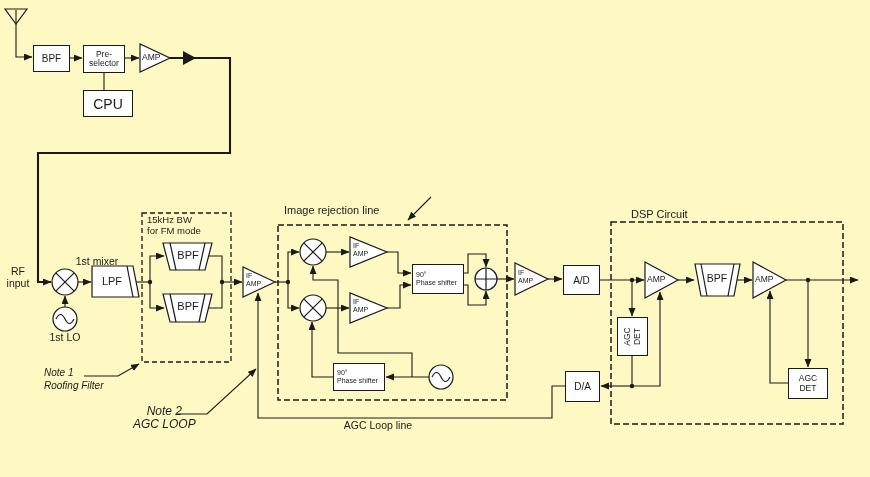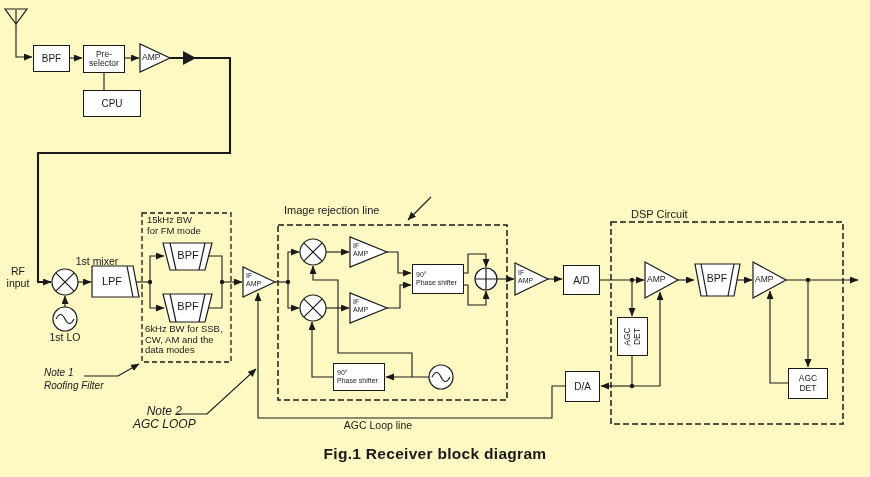--- a/index.html
+++ b/index.html
@@ -153,21 +153,21 @@
           <circle cx="632" cy="280" r="2.2"></circle>
         <circle cx="808" cy="280" r="2.2"></circle>
           <circle cx="632" cy="386" r="2.2"></circle>
       </g>
     </g>
   </svg>
 
   <div class="box" style="left:33px;top:45px;width:37px;height:27px;font-size:10px;">BPF</div>
   <div class="box ml" style="left:83px;top:45px;width:42px;height:28px;font-size:8.5px;line-height:9.5px;text-align:center;">Pre-
 selector</div>
-  <div class="box" style="left:83px;top:90px;width:58px;height:27px;font-size:10px;">CPU</div>
+  <div class="box" style="left:83px;top:90px;width:50px;height:27px;font-size:14px;">CPU</div>
   <div class="box ml ps" style="left:412px;top:264px;width:52px;height:30px;">90°
 Phase shifter</div>
   <div class="box ml ps" style="left:333px;top:363px;width:52px;height:28px;">90°
 Phase shifter</div>
   <div class="box" style="left:563px;top:265px;width:37px;height:30px;font-size:10px;">A/D</div>
   <div class="box" style="left:565px;top:371px;width:35px;height:31px;font-size:10px;">D/A</div>
   <div class="box" style="left:617px;top:317px;width:31px;height:39px;"></div>
   <div class="lbl ml rot ctr" style="left:613px;top:321px;width:39px;height:31px;font-size:8.5px;line-height:9.5px;">AGC
 DET</div>
   <div class="box ml" style="left:788px;top:368px;width:40px;height:31px;font-size:8.5px;line-height:9.5px;">AGC
@@ -175,37 +175,33 @@
 
   <div class="lbl ml ctr" style="left:0px;top:265px;width:36px;font-size:10.5px;line-height:12px;">RF
 input</div>
   <div class="lbl ctr" style="left:38px;top:255px;width:54px;font-size:10.5px;padding-left:32px;">1st mixer</div>
   <div class="lbl ctr" style="left:43px;top:331px;width:44px;font-size:10.5px;">1st LO</div>
   <div class="lbl ctr" style="left:95px;top:275px;width:34px;font-size:11px;">LPF</div>
   <div class="lbl ml" style="left:147px;top:214px;font-size:9.5px;line-height:11px;">15kHz BW
 for FM mode</div>
   <div class="lbl ctr" style="left:169px;top:249px;width:38px;font-size:11px;">BPF</div>
   <div class="lbl ctr" style="left:169px;top:300px;width:38px;font-size:11px;">BPF</div>
-  <div class="lbl ml" style="left:145px;top:324px;font-size:9.5px;line-height:10.5px;">6kHz BW for SSB,
-CW, AM and the
-data modes</div>
   <div class="lbl ml it" style="left:44px;top:367px;font-size:10px;line-height:12.5px;">Note 1
 Roofing Filter</div>
   <div class="lbl ml" style="left:246px;top:272px;font-size:7px;line-height:8px;">IF
 AMP</div>
   <div class="lbl" style="left:284px;top:204px;font-size:11px;">Image rejection line</div>
   <div class="lbl ml" style="left:353px;top:242px;font-size:7px;line-height:8px;">IF
 AMP</div>
   <div class="lbl ml" style="left:353px;top:298px;font-size:7px;line-height:8px;">IF
 AMP</div>
   <div class="lbl ml" style="left:518px;top:269px;font-size:7px;line-height:8px;">IF
 AMP</div>
   <div class="lbl" style="left:631px;top:208px;font-size:11px;">DSP Circuit</div>
   <div class="lbl" style="left:647px;top:274px;font-size:8.5px;">AMP</div>
   <div class="lbl ctr" style="left:700px;top:272px;width:34px;font-size:10.5px;">BPF</div>
   <div class="lbl" style="left:755px;top:274px;font-size:8.5px;">AMP</div>
   <div class="lbl" style="left:142px;top:52px;font-size:8.5px;">AMP</div>
   <div class="lbl ml it" style="left:133px;top:405px;font-size:12px;line-height:12.5px;text-align:center;">Note 2
 AGC LOOP</div>
   <div class="lbl ctr" style="left:320px;top:419px;width:116px;font-size:10.5px;">AGC Loop line</div>
-  <div class="lbl ctr cap" style="left:240px;top:445px;width:390px;font-size:15.5px;">Fig.1 Receiver block diagram</div>
 
 </div>
 
 </body></html>

